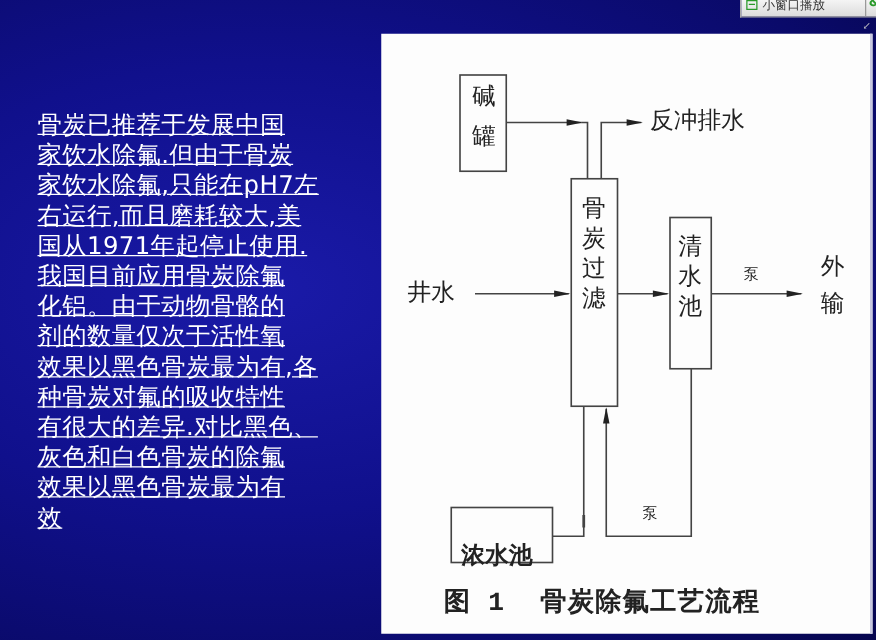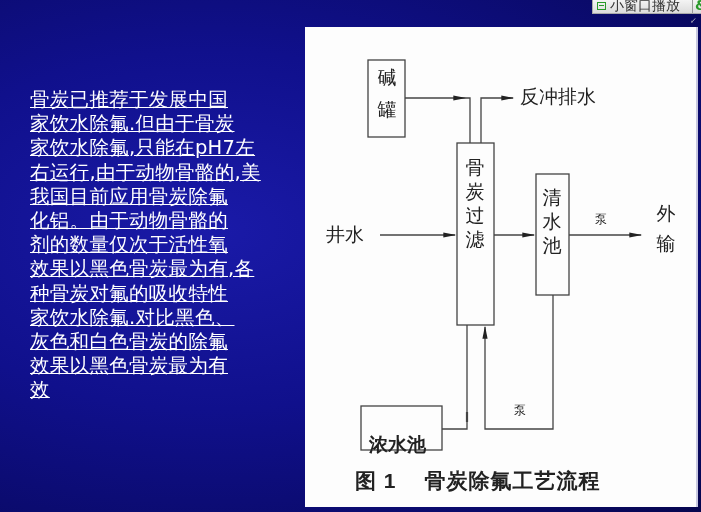--- a/index.html
+++ b/index.html
@@ -23,54 +23,55 @@
   }
   .figure svg { position: absolute; left: 0; top: 0; }
   .lbl {
     position: absolute; color: #222; font-family: "DejaVu Serif", "Liberation Serif", serif;
     font-size: 19px; line-height: 1;
   }
   .vert { width: 20px; text-align: center; line-height: 24px; }
   .small { font-size: 12px; }
   .caption {
     position: absolute; left: 50px; top: 440px; font-size: 21px; font-weight: bold; color: #222;
-    font-family: Liberation Sans, sans-serif; letter-spacing: 1px;
+    font-family: Liberation Mono, monospace; letter-spacing: 1px;
   }
   .caption .fig-num { margin-right: 28px; }
 
   .toolbar {
     position: absolute; left: 592px; top: 0; width: 109px; height: 13px;
     background: linear-gradient(#f4f4f4, #dcdcdc); border-bottom: 1px solid #aaa;
     border-left: 1px solid #aaa;
-    font-family: "DejaVu Sans", "Liberation Sans", sans-serif; font-size: 14px; color: #333;
+    font-family: "DejaVu Sans", "Liberation Sans", sans-serif; font-size: 10px; color: #333;
     overflow: hidden;
   }
   .toolbar .btn { position: absolute; left: 4px; top: -3px; display: flex; align-items: center; gap: 4px; white-space: nowrap; }
   .toolbar .ico { width: 9px; height: 8px; border: 1.5px solid #2a9a2a; box-sizing: border-box; position: relative; }
   .toolbar .ico::after { content: ""; position: absolute; left: 1px; right: 1px; top: 2px; height: 1px; background: #2a9a2a; }
   .toolbar .sep { position: absolute; left: 99px; top: 0; width: 1px; height: 13px; background: #999; }
   .toolbar .more { position: absolute; left: 102px; top: -3px; color: #2a9a2a; font-weight: bold; }
   .resize-icon { position: absolute; left: 690px; top: 16px; color: #ccc; font-size: 8px; }
 </style>
 </head>
 <body>
 
 <div class="slide">
 
   <div class="body-text">
     <span class="line">骨炭已推荐于发展中国</span>
     <span class="line">家饮水除氟.但由于骨炭</span>
     <span class="line">家饮水除氟,只能在pH7左</span>
-    <span class="line">右运行,由于动物骨骼的,美</span>
+    <span class="line">右运行,而且磨耗较大,美</span>
+    <span class="line">国从1971年起停止使用.</span>
     <span class="line">我国目前应用骨炭除氟</span>
     <span class="line">化铝。由于动物骨骼的</span>
     <span class="line">剂的数量仅次于活性氧</span>
     <span class="line">效果以黑色骨炭最为有,各</span>
     <span class="line">种骨炭对氟的吸收特性</span>
-    <span class="line">家饮水除氟.对比黑色、</span>
+    <span class="line">有很大的差异.对比黑色、</span>
     <span class="line">灰色和白色骨炭的除氟</span>
     <span class="line">效果以黑色骨炭最为有</span>
     <span class="line">效</span>
   </div>
 
   <div class="figure">
     <svg width="391" height="480" viewBox="0 0 391 480">
       <defs>
         <marker id="arr" viewBox="0 0 10 6" refX="9" refY="3" markerWidth="12" markerHeight="6" orient="auto">
           <path d="M0,1 L10,3 L0,5 Z" fill="#222"></path>

